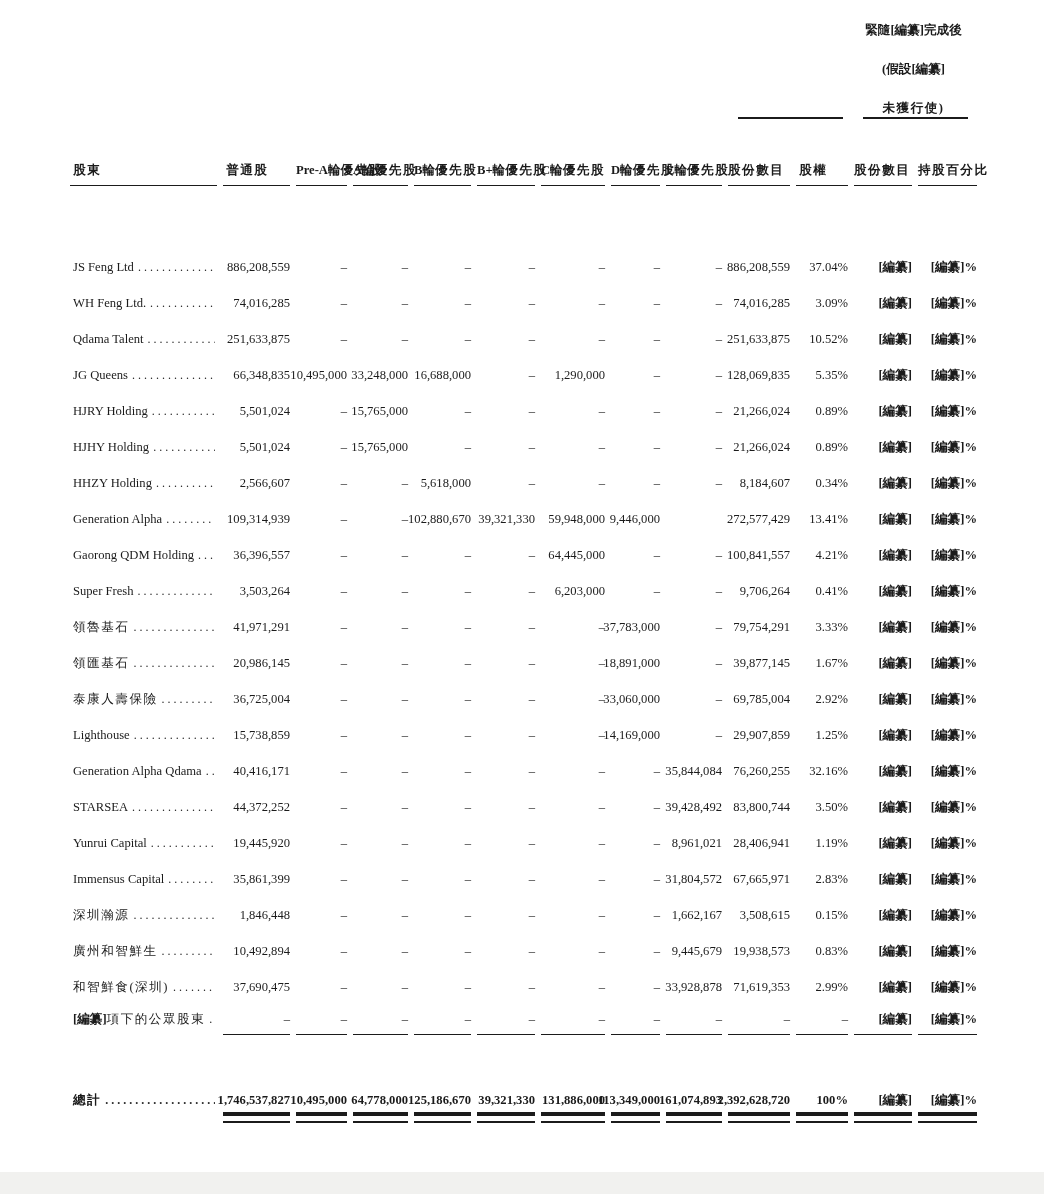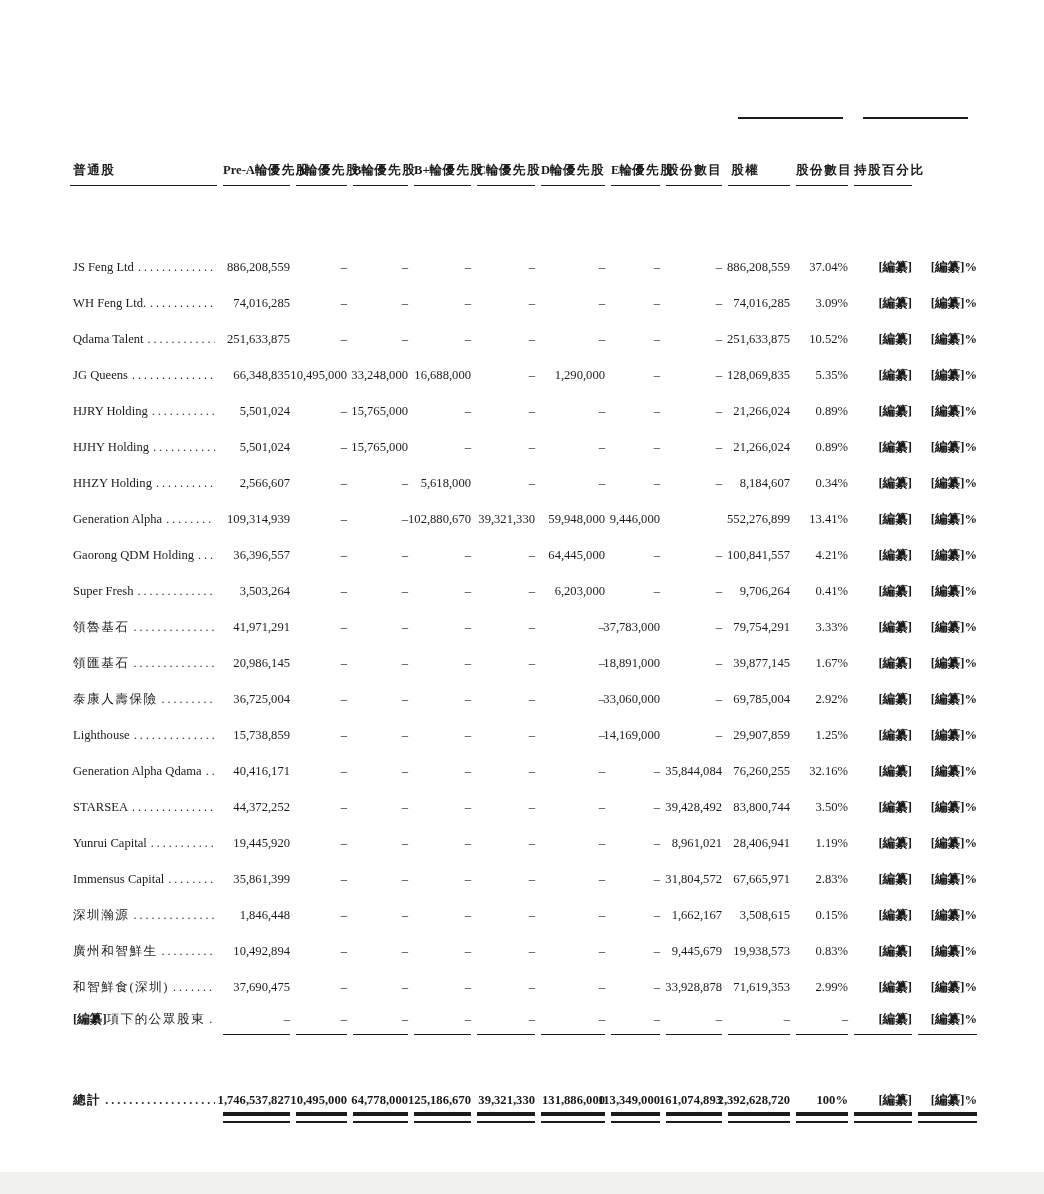--- a/index.html
+++ b/index.html
@@ -59,23 +59,32 @@
   }
   .footer-strip{position:absolute;left:0;bottom:0;width:100%;height:22px;}
 </style>
 </head>
 <body>
 
 <div class="page" style="background: rgb(255, 255, 255); color: rgb(27, 27, 27);">
   <div class="sheet">
 
     <div class="header">
+      <div class="g g-post">
+        <div class="gl">緊隨[編纂]完成後</div>
+        <div class="gl gl2">(假設[編纂]</div>
+        <div class="gl gl3 cjk">未獲行使)</div>
+      </div>
       <div class="gul gul-mid"></div>
       <div class="gul gul-post"></div>
       <div class="grid colheads" id="colheads">
+          <div class="h first">
+            <div class="l1">&nbsp;</div>
+            <div class="l2 cjk">股東</div>
+          </div>
           <div class="h">
             <div class="l1">&nbsp;</div>
             <div class="l2 cjk">普通股</div>
           </div>
           <div class="h">
             <div class="l1">Pre-A輪</div>
             <div class="l2 cjk">優先股</div>
           </div>
           <div class="h">
             <div class="l1">A輪</div>
@@ -446,21 +455,21 @@
           <div class="c val rule">
             <span>59,948,000</span>
           </div>
           <div class="c val rule">
             <span>9,446,000</span>
           </div>
           <div class="c val rule">
             <span></span>
           </div>
           <div class="c val rule">
-            <span>552,276,899</span>
+            <span>272,577,429</span>
           </div>
           <div class="c val rule">
             <span>13.41%</span>
           </div>
           <div class="c val rule bold">
             <span>[編纂]</span>
           </div>
           <div class="c val rule bold">
             <span>[編纂]%</span>
           </div>

